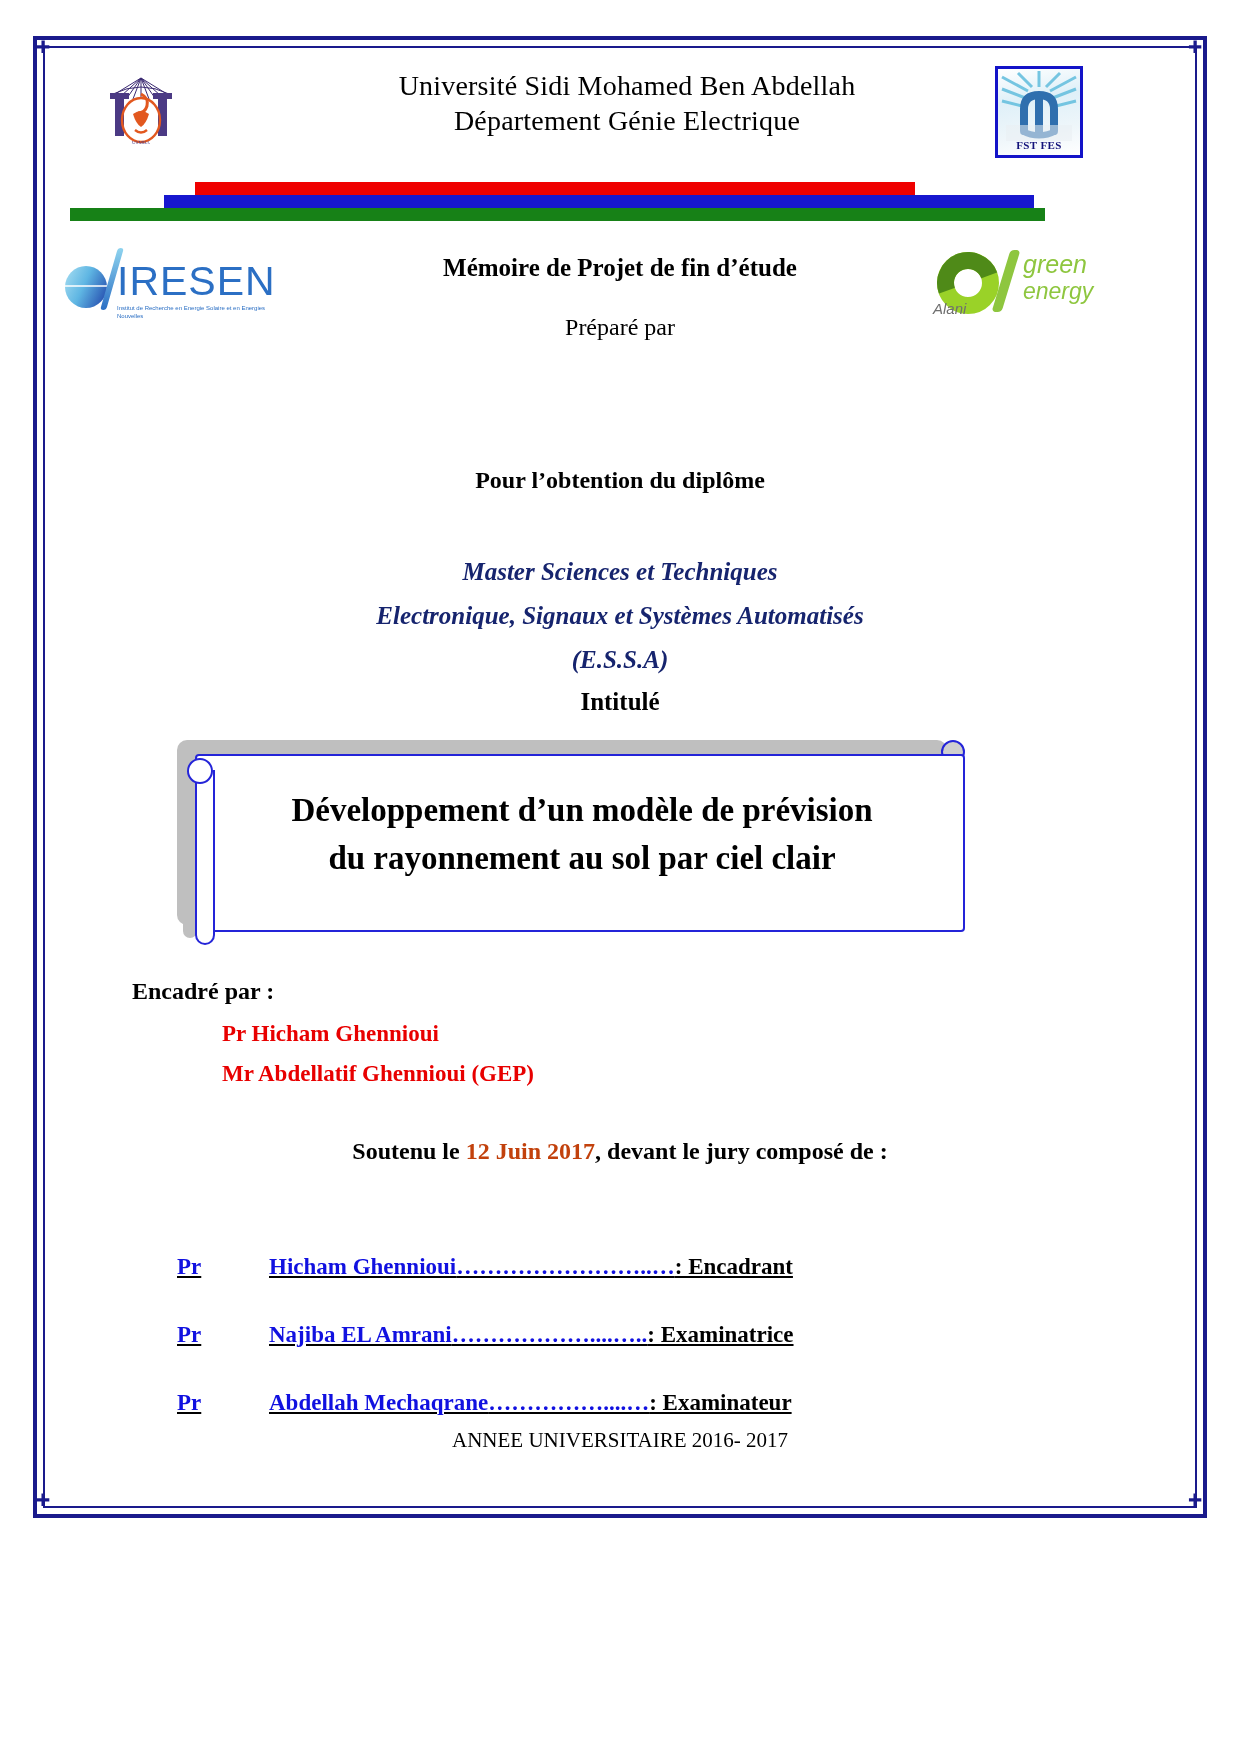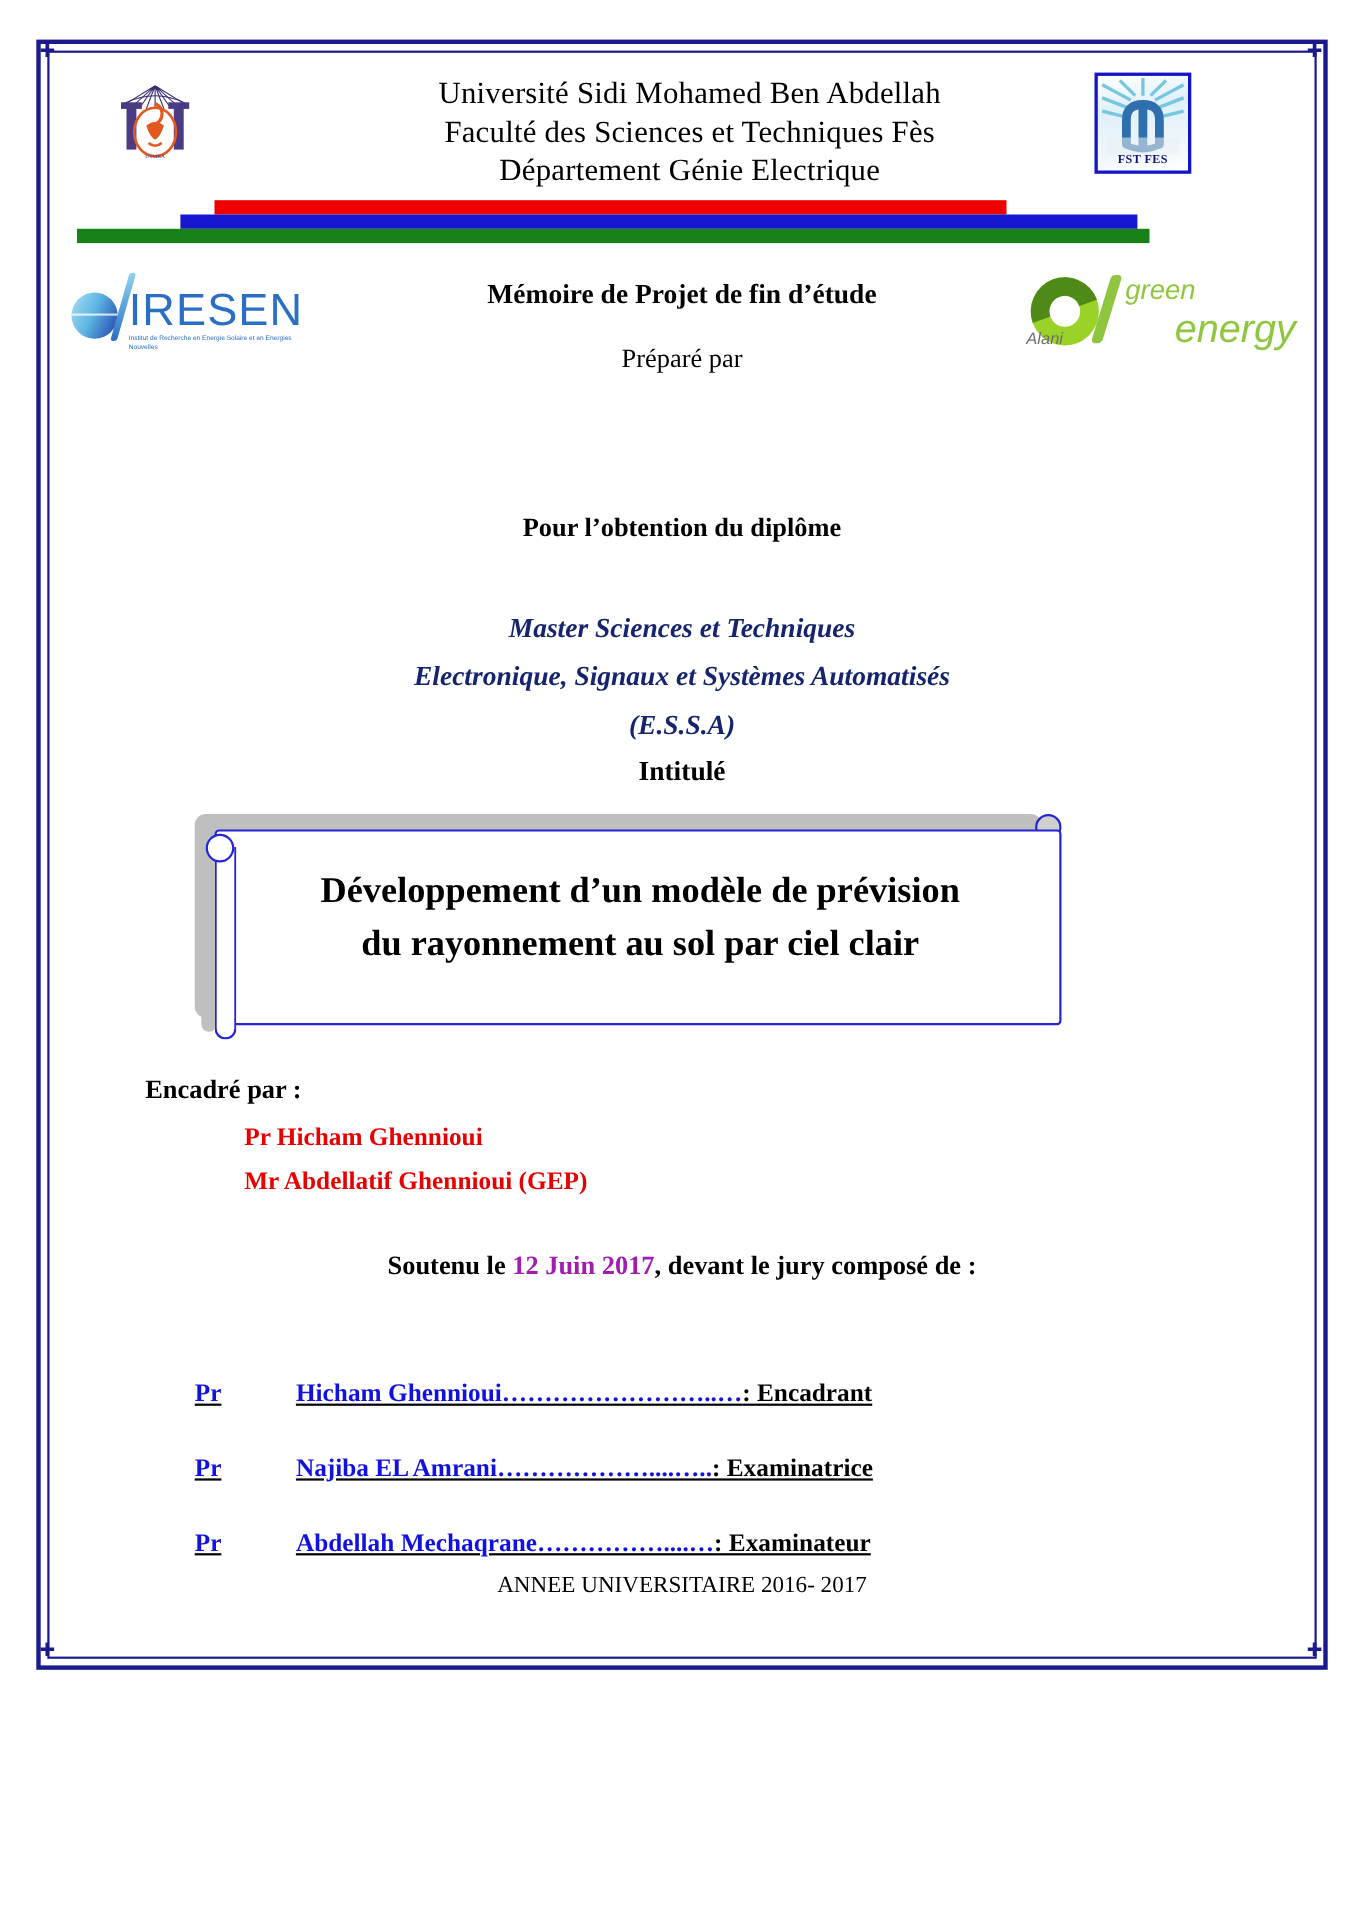--- a/index.html
+++ b/index.html
@@ -210,24 +210,23 @@
     left: 96px; top: 4px;
     font-family: "Liberation Sans", sans-serif;
     font-size: 25px;
     font-style: italic;
     color: #8ec63f;
   }
   .ge-energy {
     position: absolute;
     left: 96px; top: 32px;
     font-family: "Liberation Sans", sans-serif;
-    font-size: 36px;
+    font-size: 23px;
     font-style: italic;
     color: #8ec63f;
-    margin-left: 45px;
   }
 
   
   .centerblock { position: absolute; left: 0; width: 1146px; text-align: center; }
 
   .memoire   { top: 204px;  font-size: 25px; font-weight: bold; color: #000; }
   .prepare   { top: 264px;  font-size: 24px; font-weight: normal; color: #000; }
   .author    { top: 348px;  font-size: 25px; font-weight: bold; color: #e80000; }
   .diplome   { top: 417px;  font-size: 24px; font-weight: bold; color: #000; }
 
@@ -323,21 +322,21 @@
   }
 
   
   .soutenu {
     position: absolute;
     left: 0; top: 1088px;
     width: 1146px;
     text-align: center;
     font-size: 24px; font-weight: bold; color: #000;
   }
-  .soutenu .date { color: #a21caf; margin-top: 41px; }
+  .soutenu .date { color: #c2410c; margin-top: 41px; }
 
   
   .jury { position: absolute; left: 130px; top: 1168px; width: 760px; }
   .jury-row {
     display: flex;
     align-items: baseline;
     font-size: 23px;
     font-weight: bold;
     line-height: 38px;
     white-space: nowrap;
@@ -385,21 +384,20 @@
         <ellipse cx="46" cy="56" rx="19" ry="22" fill="none" stroke="#e2581f" stroke-width="2.4"></ellipse>
         <path d="M46 30 q8 4 6 12 q-2 7 -9 7" fill="none" stroke="#e2581f" stroke-width="3"></path>
         <path d="M38 50 q8 -6 16 0 q-3 10 -8 13 q-5 -3 -8 -13z" fill="#e2581f"></path>
         <path d="M40 66 q6 5 12 0" fill="none" stroke="#e2581f" stroke-width="2.4"></path>
         <text x="46" y="80" font-size="5" fill="#4b3a84" text-anchor="middle" font-family="'Liberation Serif',serif">USMBA</text>
       </svg>
     </div>
 
     <div class="univ-lines">
       <div>Université Sidi Mohamed Ben Abdellah</div>
-      <div>Faculté des Sciences et Techniques Fès</div>
       <div>Département Génie Electrique</div>
     </div>
 
     <div class="fstfes">
       <svg width="82" height="86" viewBox="0 0 82 86">
         <g stroke="#6fc3e0" stroke-width="3" fill="none" opacity="0.95">
           <path d="M4 8 L30 22 M4 20 L30 30 M4 32 L28 38 M78 8 L52 22 M78 20 L52 30 M78 32 L54 38"></path>
           <path d="M20 4 L34 18 M62 4 L48 18 M41 2 L41 18"></path>
         </g>
         <path d="M26 62 L26 40 Q26 26 41 26 Q56 26 56 40 L56 62" fill="none" stroke="#2f6fae" stroke-width="8" stroke-linecap="round"></path>

